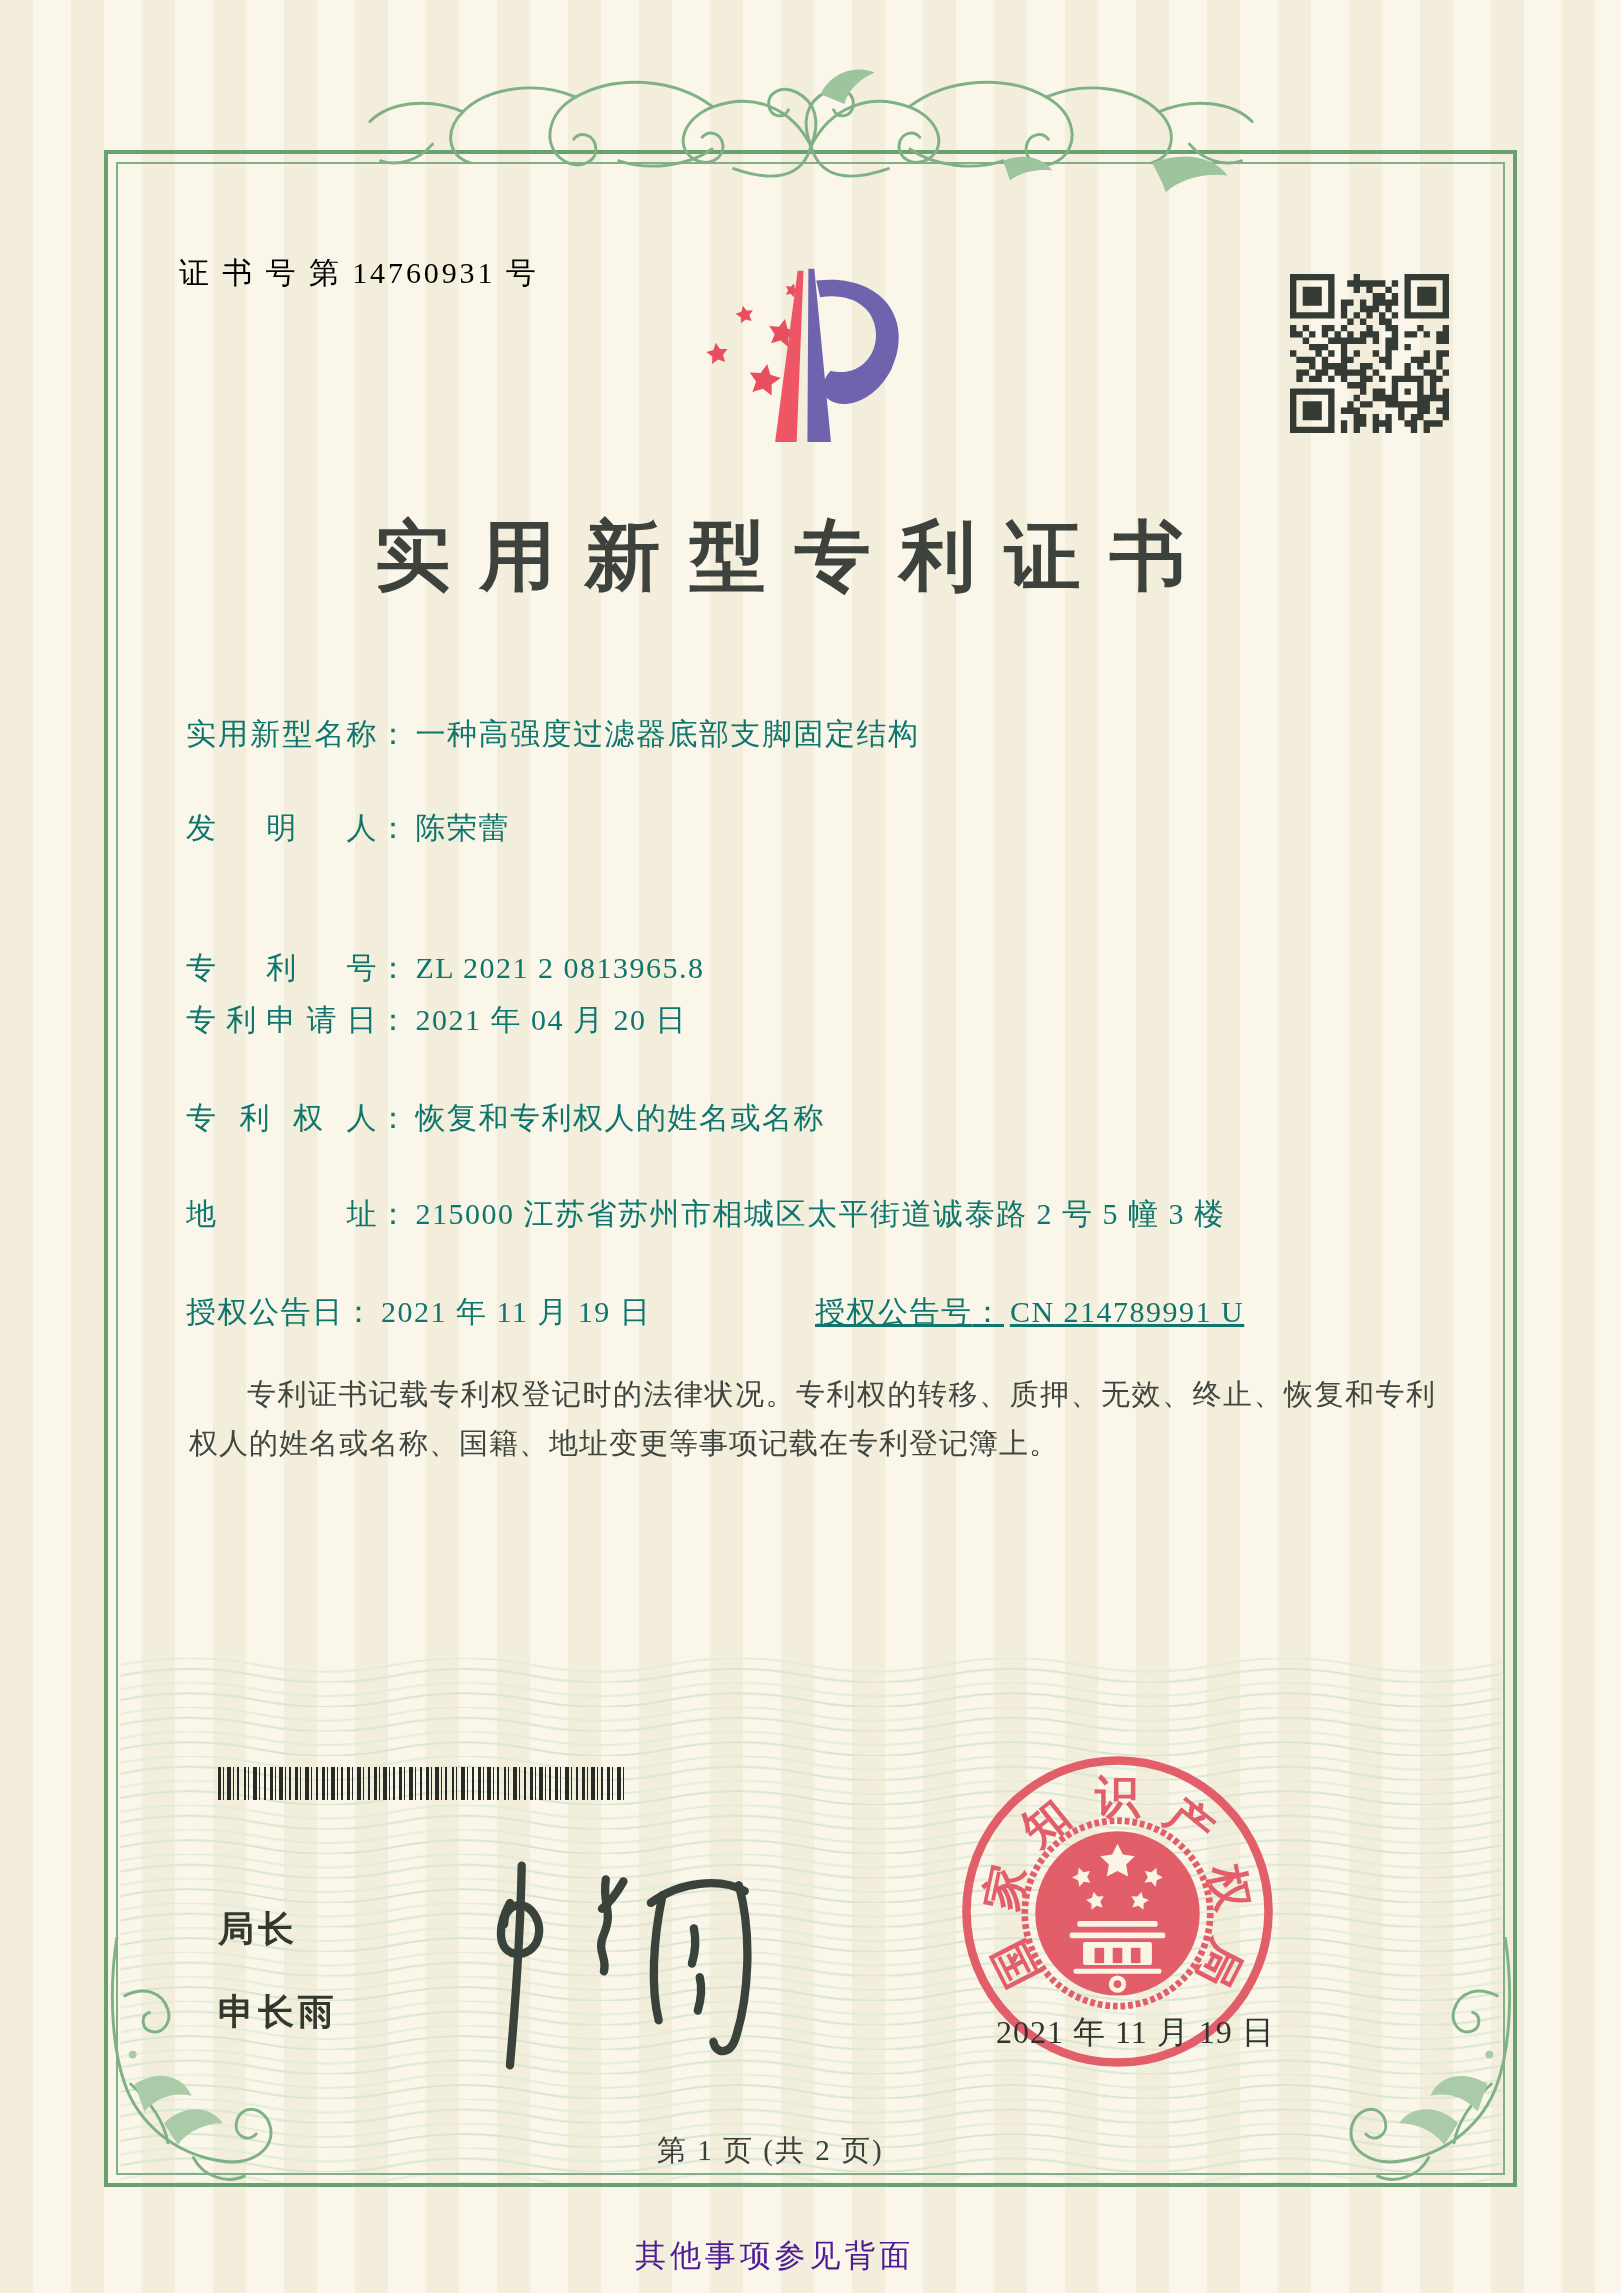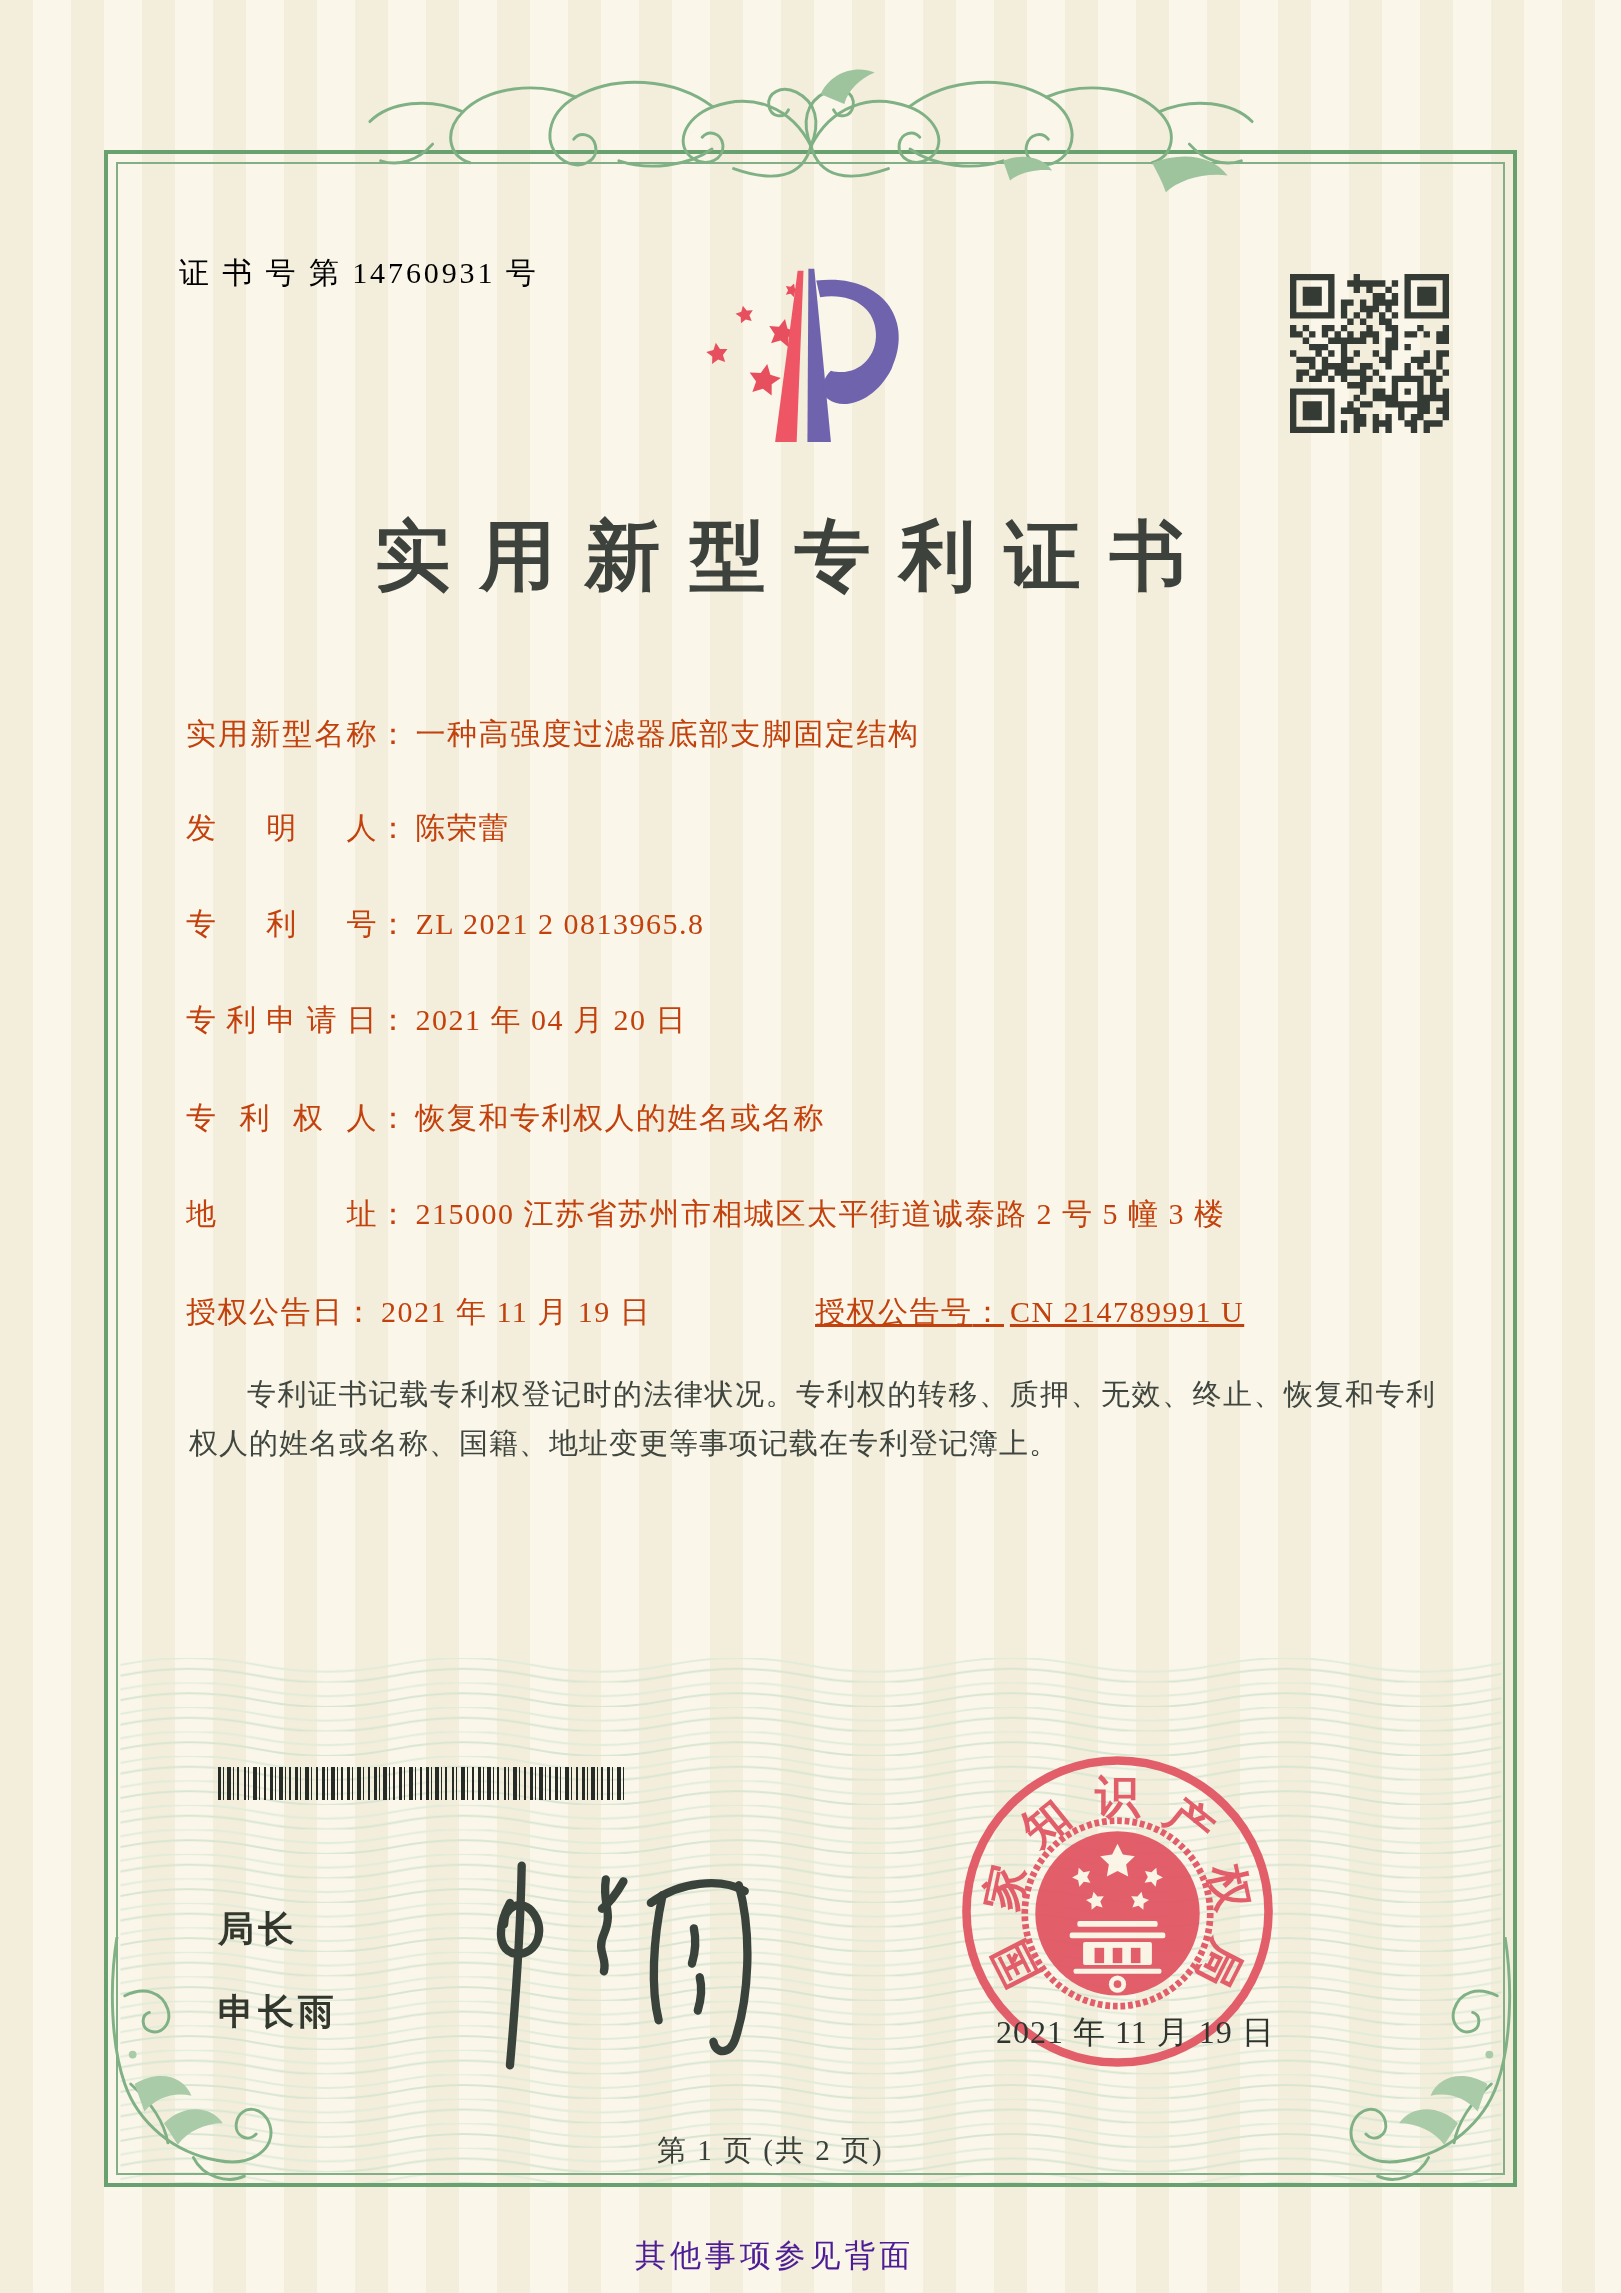--- a/index.html
+++ b/index.html
@@ -15,21 +15,21 @@
   
   .frame{left:104px;top:150px;width:1413px;height:2037px;border:4.9px solid #69a06f;box-sizing:border-box;}
   .frame::after{content:"";position:absolute;inset:7.8px;border:2px solid #82af86;}
   
   .ornament{pointer-events:none;}
   
   .cert-no{left:179px;top:253px;font-size:30px;letter-spacing:2.9px;color:#000000;white-space:nowrap;}
   .title{left:780px;top:506px;transform:translateX(-50%);font-size:76px;font-weight:bold;
          letter-spacing:29px;padding-left:29px;white-space:nowrap;color:#3d423d;}
   
-  .row{left:186px;font-size:30px;letter-spacing:1.5px;white-space:nowrap;color:#c2410c;}
+  .row{left:186px;font-size:30px;letter-spacing:1.5px;white-space:nowrap;color:#0f766e;}
   .flabel{display:inline-block;width:192px;text-align:justify;text-align-last:justify;vertical-align:bottom;}
   .flabel5{display:inline-block;vertical-align:bottom;}
   .fvalue{margin-left:5.9px;}
   .grant-right{position:absolute;left:629px;top:0;white-space:nowrap;text-decoration:underline;}
   
   .body-text{left:189px;top:1370px;width:1247px;font-size:29px;line-height:49px;
              letter-spacing:1px;text-align:justify;color:#3f463f;}
   .body-text p{margin:0;text-indent:2em;}
   
   .barcode{left:218px;top:1767px;width:406px;height:33px;
@@ -133,21 +133,21 @@
   </svg>
 
 <div class="abs title">实用新型专利证书</div>
 
 <div class="abs row" style="top:714px">
   <span class="flabel">实用新型名称</span><span>：</span><span class="fvalue">一种高强度过滤器底部支脚固定结构</span>
 </div>
 <div class="abs row" style="top:808px">
   <span class="flabel">发明人</span><span>：</span><span class="fvalue">陈荣蕾</span>
 </div>
-<div class="abs row" style="top:904px">
+<div class="abs row" style="top:948px">
   <span class="flabel">专利号</span><span>：</span><span class="fvalue">ZL 2021 2 0813965.8</span>
 </div>
 <div class="abs row" style="top:1000px">
   <span class="flabel">专利申请日</span><span>：</span><span class="fvalue">2021 年 04 月 20 日</span>
 </div>
 <div class="abs row" style="top:1098px">
   <span class="flabel">专利权人</span><span>：</span><span class="fvalue">恢复和专利权人的姓名或名称</span>
 </div>
 <div class="abs row" style="top:1194px">
   <span class="flabel">地址</span><span>：</span><span class="fvalue">215000 江苏省苏州市相城区太平街道诚泰路 2 号 5 幢 3 楼</span>

